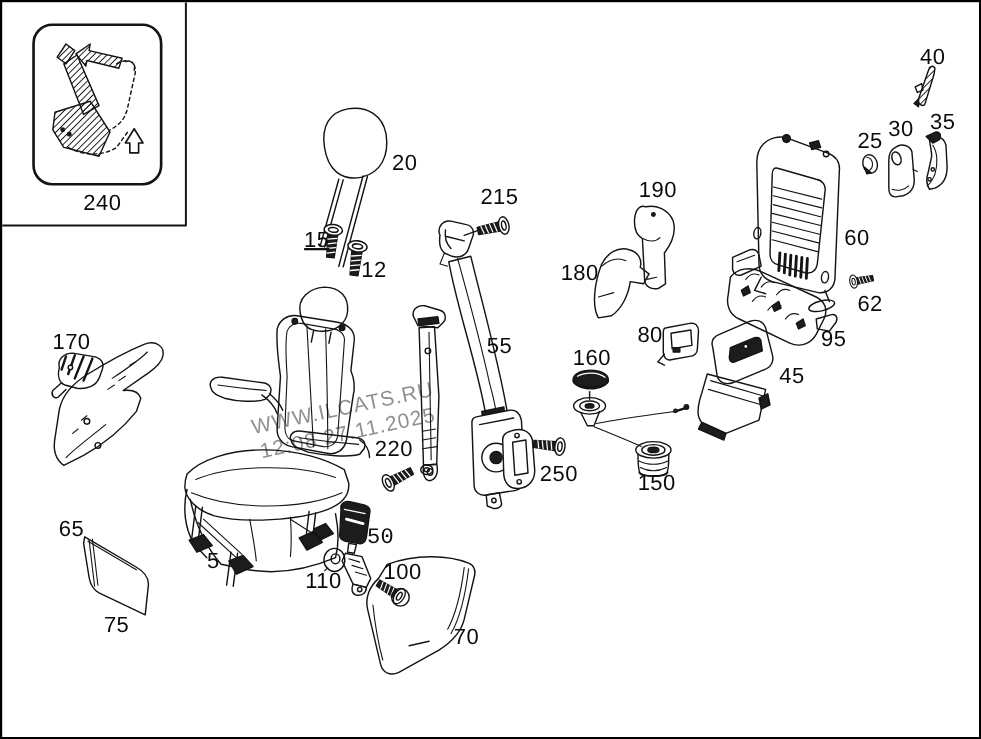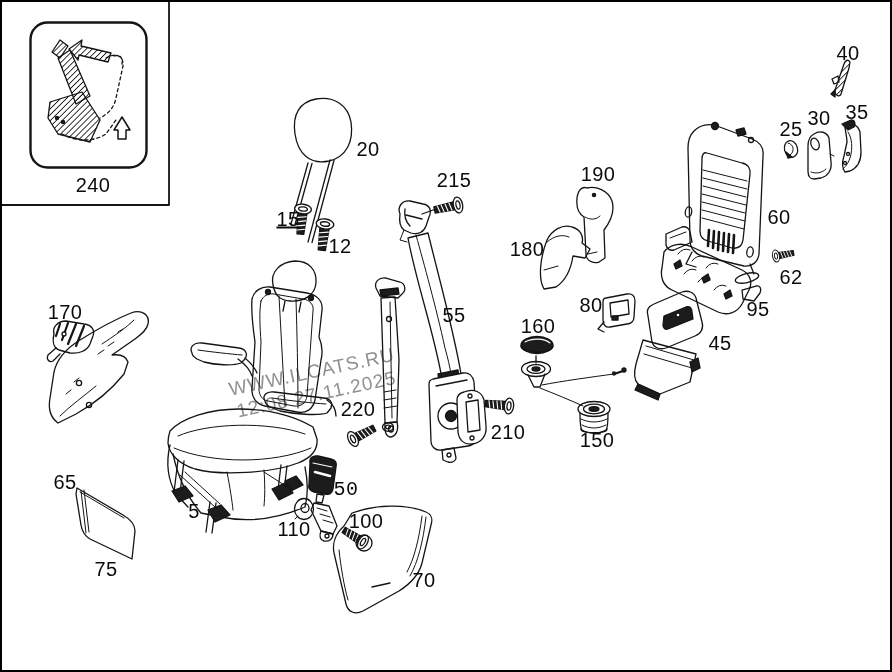--- a/index.html
+++ b/index.html
@@ -311,21 +311,21 @@
   </svg>
 
   <div id="labels">
       <div class="part-label" style="left: 91px; top: 183px;">240</div>
       <div class="part-label" style="left: 366px; top: 147px;">20</div>
       <div class="part-label" style="left: 286px; top: 217px; text-decoration: underline;">15</div>
       <div class="part-label" style="left: 338px; top: 244px;">12</div>
       <div class="part-label" style="left: 452px; top: 178px;">215</div>
       <div class="part-label" style="left: 452px; top: 313px;">55</div>
       <div class="part-label" style="left: 356px; top: 407px;">220</div>
-      <div class="part-label" style="left: 506px; top: 430px;">210</div>
+      <div class="part-label" style="left: 506px; top: 430px;">250</div>
       <div class="part-label" style="left: 596px; top: 172px;">190</div>
       <div class="part-label" style="left: 525px; top: 247px;">180</div>
       <div class="part-label" style="left: 589px; top: 303px;">80</div>
       <div class="part-label" style="left: 536px; top: 324px;">160</div>
       <div class="part-label" style="left: 595px; top: 438px; text-align: right;">150</div>
       <div class="part-label" style="left: 192px; top: 509px;">5</div>
       <div class="part-label" style="left: 63px; top: 310px; text-align: center;">170</div>
       <div class="part-label" style="left: 63px; top: 435px; margin-top: 45px;">65</div>
       <div class="part-label" style="left: 104px; top: 567px;">75</div>
       <div class="part-label" style="left: 292px; top: 527px;">110</div>

